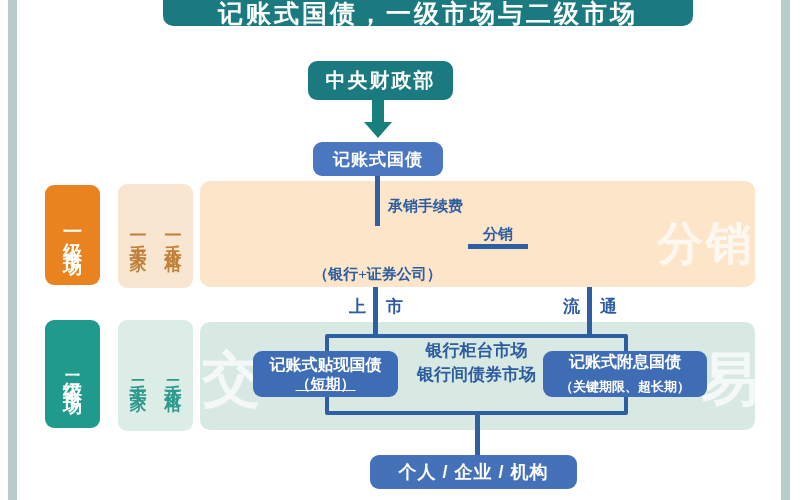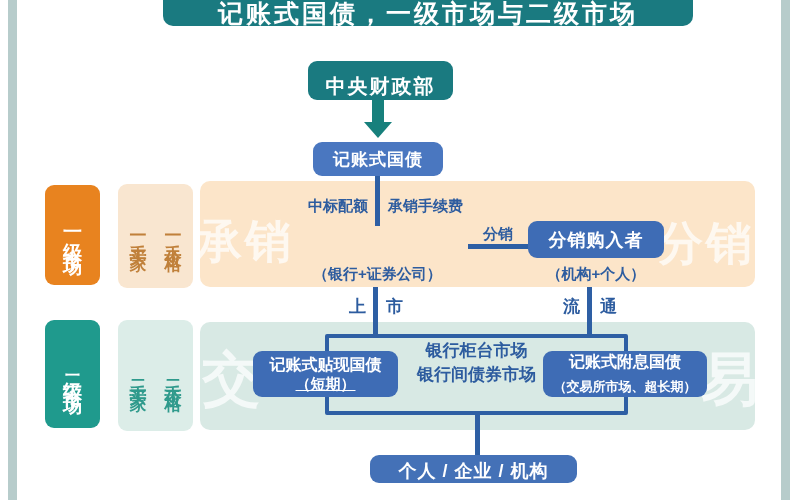--- a/index.html
+++ b/index.html
@@ -26,21 +26,21 @@
   .strip{position:absolute;top:0;width:9px;height:500px;background:var(--strip);}
   .strip-left{left:8px;}
   .strip-right{left:781px;}
 
   .title{position:absolute;left:135px;top:0;width:530px;height:26px;background:var(--title-teal);
          border-radius:0 0 10px 10px;display:flex;align-items:center;justify-content:center;margin-left:28px;}
   .title span{color:#fff;font-size:25px;letter-spacing:3px;}
 
   .box{position:absolute;background:var(--blue-box);color:#fff;border-radius:9px;
        display:flex;align-items:center;justify-content:center;z-index:4;}
-  .ministry{left:308px;top:61px;width:145px;height:39px;background:var(--title-teal);font-size:20px;letter-spacing:2px;align-items:flex-end;}
+  .ministry{left:308px;top:61px;width:145px;height:39px;background:var(--title-teal);font-size:20px;letter-spacing:2px;}
   .bond{left:313px;top:142px;width:130px;height:34px;background:var(--blue-box-light);font-size:17px;letter-spacing:1px;text-align:right;}
 
   .arrow-shaft{position:absolute;left:372px;top:100px;width:12px;height:23px;background:var(--arrow-teal);z-index:3;}
   .arrow-head{position:absolute;left:364px;top:122px;width:0;height:0;z-index:3;
               border-left:14px solid transparent;border-right:14px solid transparent;
               border-top:16px solid var(--arrow-teal);}
 
   .panel{position:absolute;left:200px;width:555px;border-radius:10px;z-index:1;}
   .panel-primary{top:181px;height:106px;background:var(--peach-panel);}
   .panel-secondary{top:322px;height:108px;background:var(--teal-panel);}
@@ -69,21 +69,21 @@
   .line-b{left:373px;top:287px;height:48px;}
   .line-c{left:587px;top:287px;height:48px;}
   .line-d{left:475px;top:415px;height:42px;}
   .line-h{left:468px;top:244px;width:60px;}
 
   .lbl{position:absolute;color:var(--text-blue);font-size:15px;z-index:4;white-space:nowrap;}
   .lbl-quota{left:270px;top:197px;width:98px;text-align:right;}
   .lbl-fee{left:388px;top:197px;font-family:Liberation Serif, serif;}
   .lbl-fenxiao{left:468px;top:225px;width:60px;text-align:center;}
   .sub{position:absolute;color:var(--text-blue);font-size:15px;z-index:4;text-align:center;}
-  .sub-syndicate{left:280px;top:265px;width:195px;}
+  .sub-syndicate{left:280px;top:265px;width:195px;font-family:Liberation Serif, serif;}
   .sub-purchaser{left:528px;top:265px;width:136px;}
 
   .syndicate{left:285px;top:224px;width:183px;height:38px;font-size:19px;letter-spacing:1px;}
   .purchaser{left:528px;top:221px;width:136px;height:37px;font-size:18px;letter-spacing:1px;}
 
   .split-label{position:absolute;top:295px;width:54px;display:flex;justify-content:space-between;
                color:var(--text-blue);font-size:17px;z-index:4;}
   .split-listing{left:349px;}
   .split-circulation{left:563px;}
 
@@ -91,21 +91,21 @@
                border:4px solid var(--line-blue);border-radius:2px;z-index:3;box-sizing:border-box;}
   .market-lines{position:absolute;left:325px;top:339px;width:303px;z-index:4;color:var(--text-blue);
                 font-size:17px;text-align:center;line-height:24px;}
 
   .two-line-box{flex-direction:column;line-height:1.25;}
   .discount{left:253px;top:351px;width:145px;height:46px;font-size:16px;}
   .discount .l2{font-size:15px;text-decoration:underline;}
   .interest{left:543px;top:351px;width:164px;height:46px;font-size:16px;gap:7px;}
   .interest .l2{font-size:13px;}
 
-  .participants{left:370px;top:455px;width:207px;height:28px;background:#4471b7;font-size:18px;letter-spacing:1px;align-items:flex-end;}
+  .participants{left:370px;top:455px;width:207px;height:34px;background:#4471b7;font-size:18px;letter-spacing:1px;}
 </style>
 </head>
 <body>
 
 <div class="canvas">
 
   <div class="strip strip-left"></div>
   <div class="strip strip-right"></div>
 
   <div class="title">
@@ -126,36 +126,30 @@
   <div class="panel panel-primary"></div>
 
   <div class="side-box side-primary">
     <span class="vtxt">一级市场</span>
   </div>
   <div class="side-pair pair-primary">
     <span class="vcol">一手买家</span>
     <span class="vcol">一手价格</span>
   </div>
 
-  <div class="wm wm-chengxiao">承销</div>
   <div class="wm wm-fenxiao">分销</div>
 
   <div class="vline line-a"></div>
-  <div class="lbl lbl-quota">中标配额</div>
   <div class="lbl lbl-fee">承销手续费</div>
 
   <div class="sub sub-syndicate">（银行+证券公司）</div>
 
   <div class="hline line-h"></div>
   <div class="lbl lbl-fenxiao">分销</div>
 
-  <div class="box purchaser">
-    <span>分销购入者</span>
-  </div>
-  <div class="sub sub-purchaser">（机构+个人）</div>
 
   <div class="vline line-b"></div>
   <div class="split-label split-listing">
     <span>上</span>
     <span>市</span>
   </div>
   <div class="vline line-c"></div>
   <div class="split-label split-circulation">
     <span>流</span>
     <span>通</span>
@@ -179,21 +173,21 @@
     <div>银行柜台市场</div>
     <div>银行间债券市场</div>
   </div>
 
   <div class="box two-line-box discount">
     <span>记账式贴现国债</span>
     <span class="l2">（短期）</span>
   </div>
   <div class="box two-line-box interest">
     <span>记账式附息国债</span>
-    <span class="l2">（交易所市场、超长期）</span>
+    <span class="l2">（关键期限、超长期）</span>
   </div>
 
   <div class="vline line-d"></div>
 
   <div class="box participants">
     <span>个人 / 企业 / 机构</span>
   </div>
 
 </div>
 

